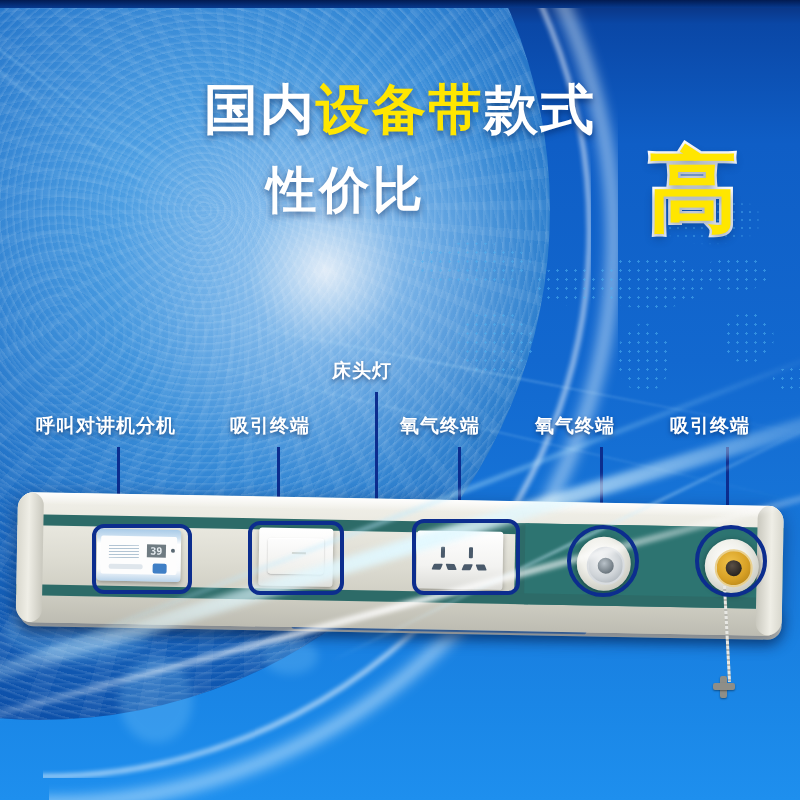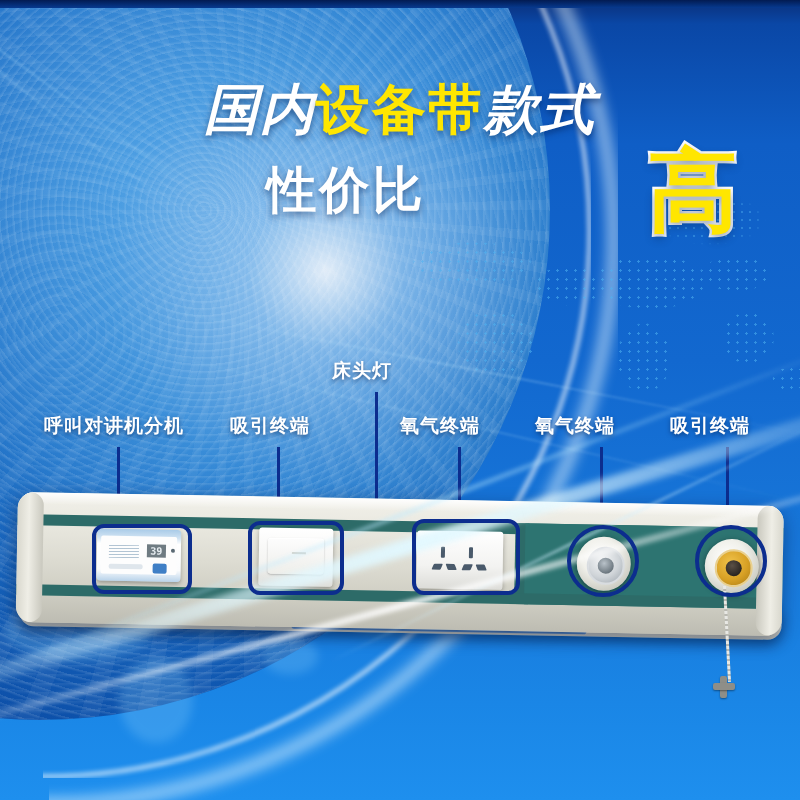--- a/index.html
+++ b/index.html
@@ -103,21 +103,21 @@
   .s7{left:-40px;top:20px;width:420px;height:2px;transform:rotate(36deg);
     background:linear-gradient(90deg,rgba(190,230,255,.35),rgba(190,230,255,0));filter:blur(1px);}
   .s8{left:-40px;top:40px;width:420px;height:2px;transform:rotate(38deg);
     background:linear-gradient(90deg,rgba(190,230,255,.28),rgba(190,230,255,0));filter:blur(1px);}
 
   
   .headline{position:absolute;left:0;top:82px;width:800px;text-align:center;
     font-size:54px;font-weight:bold;letter-spacing:2px;line-height:1;
     white-space:nowrap;}
   .headline span{display:inline-block;}
-  .hl-w{color:#ffffff;text-shadow:0 3px 6px rgba(0,30,80,.55);font-style:italic;}
+  .hl-w{color:#ffffff;text-shadow:0 3px 6px rgba(0,30,80,.55);}
   .hl-y{color:#ffe600;text-shadow:0 3px 6px rgba(0,30,80,.5);}
 
   .subline{position:absolute;left:0;top:165px;width:692px;text-align:center;
     font-size:50px;font-weight:bold;letter-spacing:3px;line-height:1;white-space:nowrap;}
   .sub-w{color:#ffffff;text-shadow:0 3px 7px rgba(0,30,80,.55);}
   .sub-big{position:absolute;left:648px;top:146px;font-size:90px;font-weight:bold;
     color:#ffe600;line-height:1;
     -webkit-text-stroke:5px #ffffff;paint-order:stroke fill;
     text-shadow:0 4px 10px rgba(0,30,80,.45);}
 
@@ -233,21 +233,21 @@
 
   <div class="headline">
     <span class="hl-w">国内</span><span class="hl-y">设备带</span><span class="hl-w">款式</span>
   </div>
 
   <div class="subline">
     <span class="sub-w">性价比</span>
   </div>
   <div class="sub-big">高</div>
 
-  <div class="lbl" style="left:16px;top:413px;padding-left:28px;">呼叫对讲机分机</div>
+  <div class="lbl" style="left:8px;top:413px;padding-left:28px;">呼叫对讲机分机</div>
   <div class="lbl" style="left:230px;top:413px;">吸引终端</div>
   <div class="lbl" style="left:332px;top:358px;">床头灯</div>
   <div class="lbl" style="left:400px;top:413px;">氧气终端</div>
   <div class="lbl" style="left:535px;top:413px;">氧气终端</div>
   <div class="lbl" style="left:670px;top:413px;">吸引终端</div>
 
   <div class="leader" style="left:117px;top:447px;height:78px;"></div>
   <div class="leader" style="left:277px;top:447px;height:75px;"></div>
   <div class="leader" style="left:375px;top:392px;height:215px;"></div>
   <div class="leader" style="left:458px;top:447px;height:72px;"></div>

